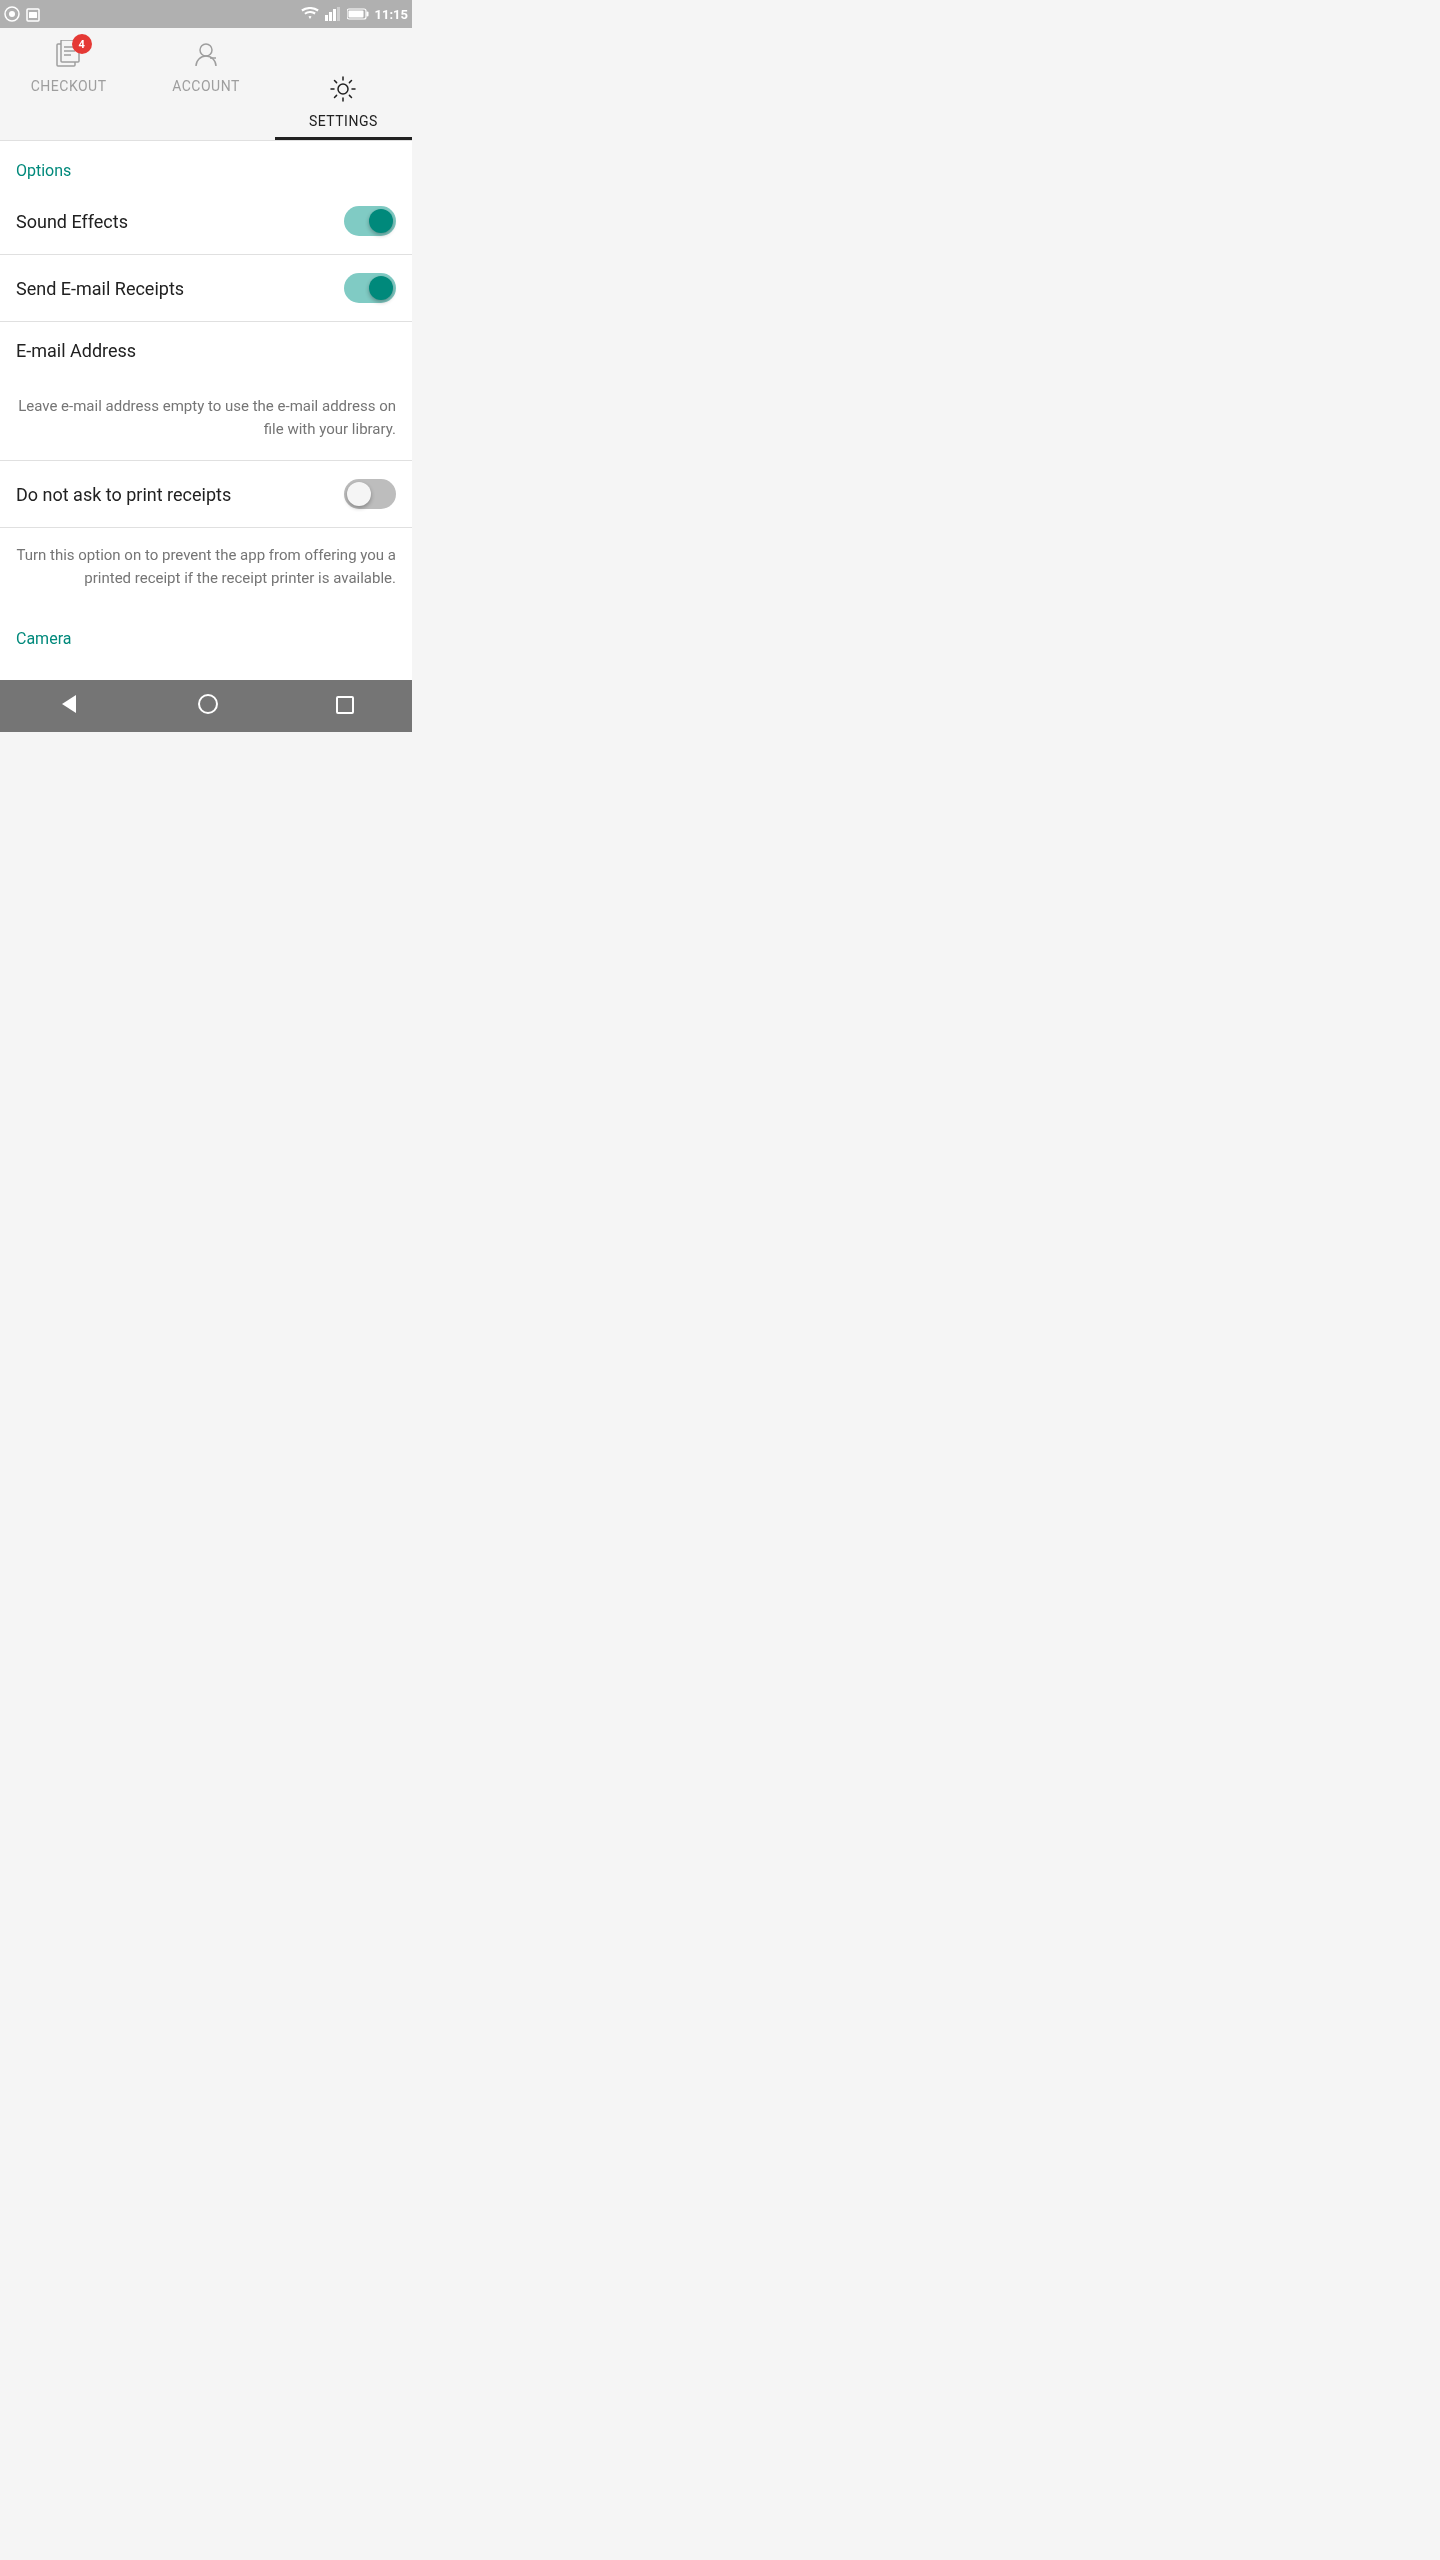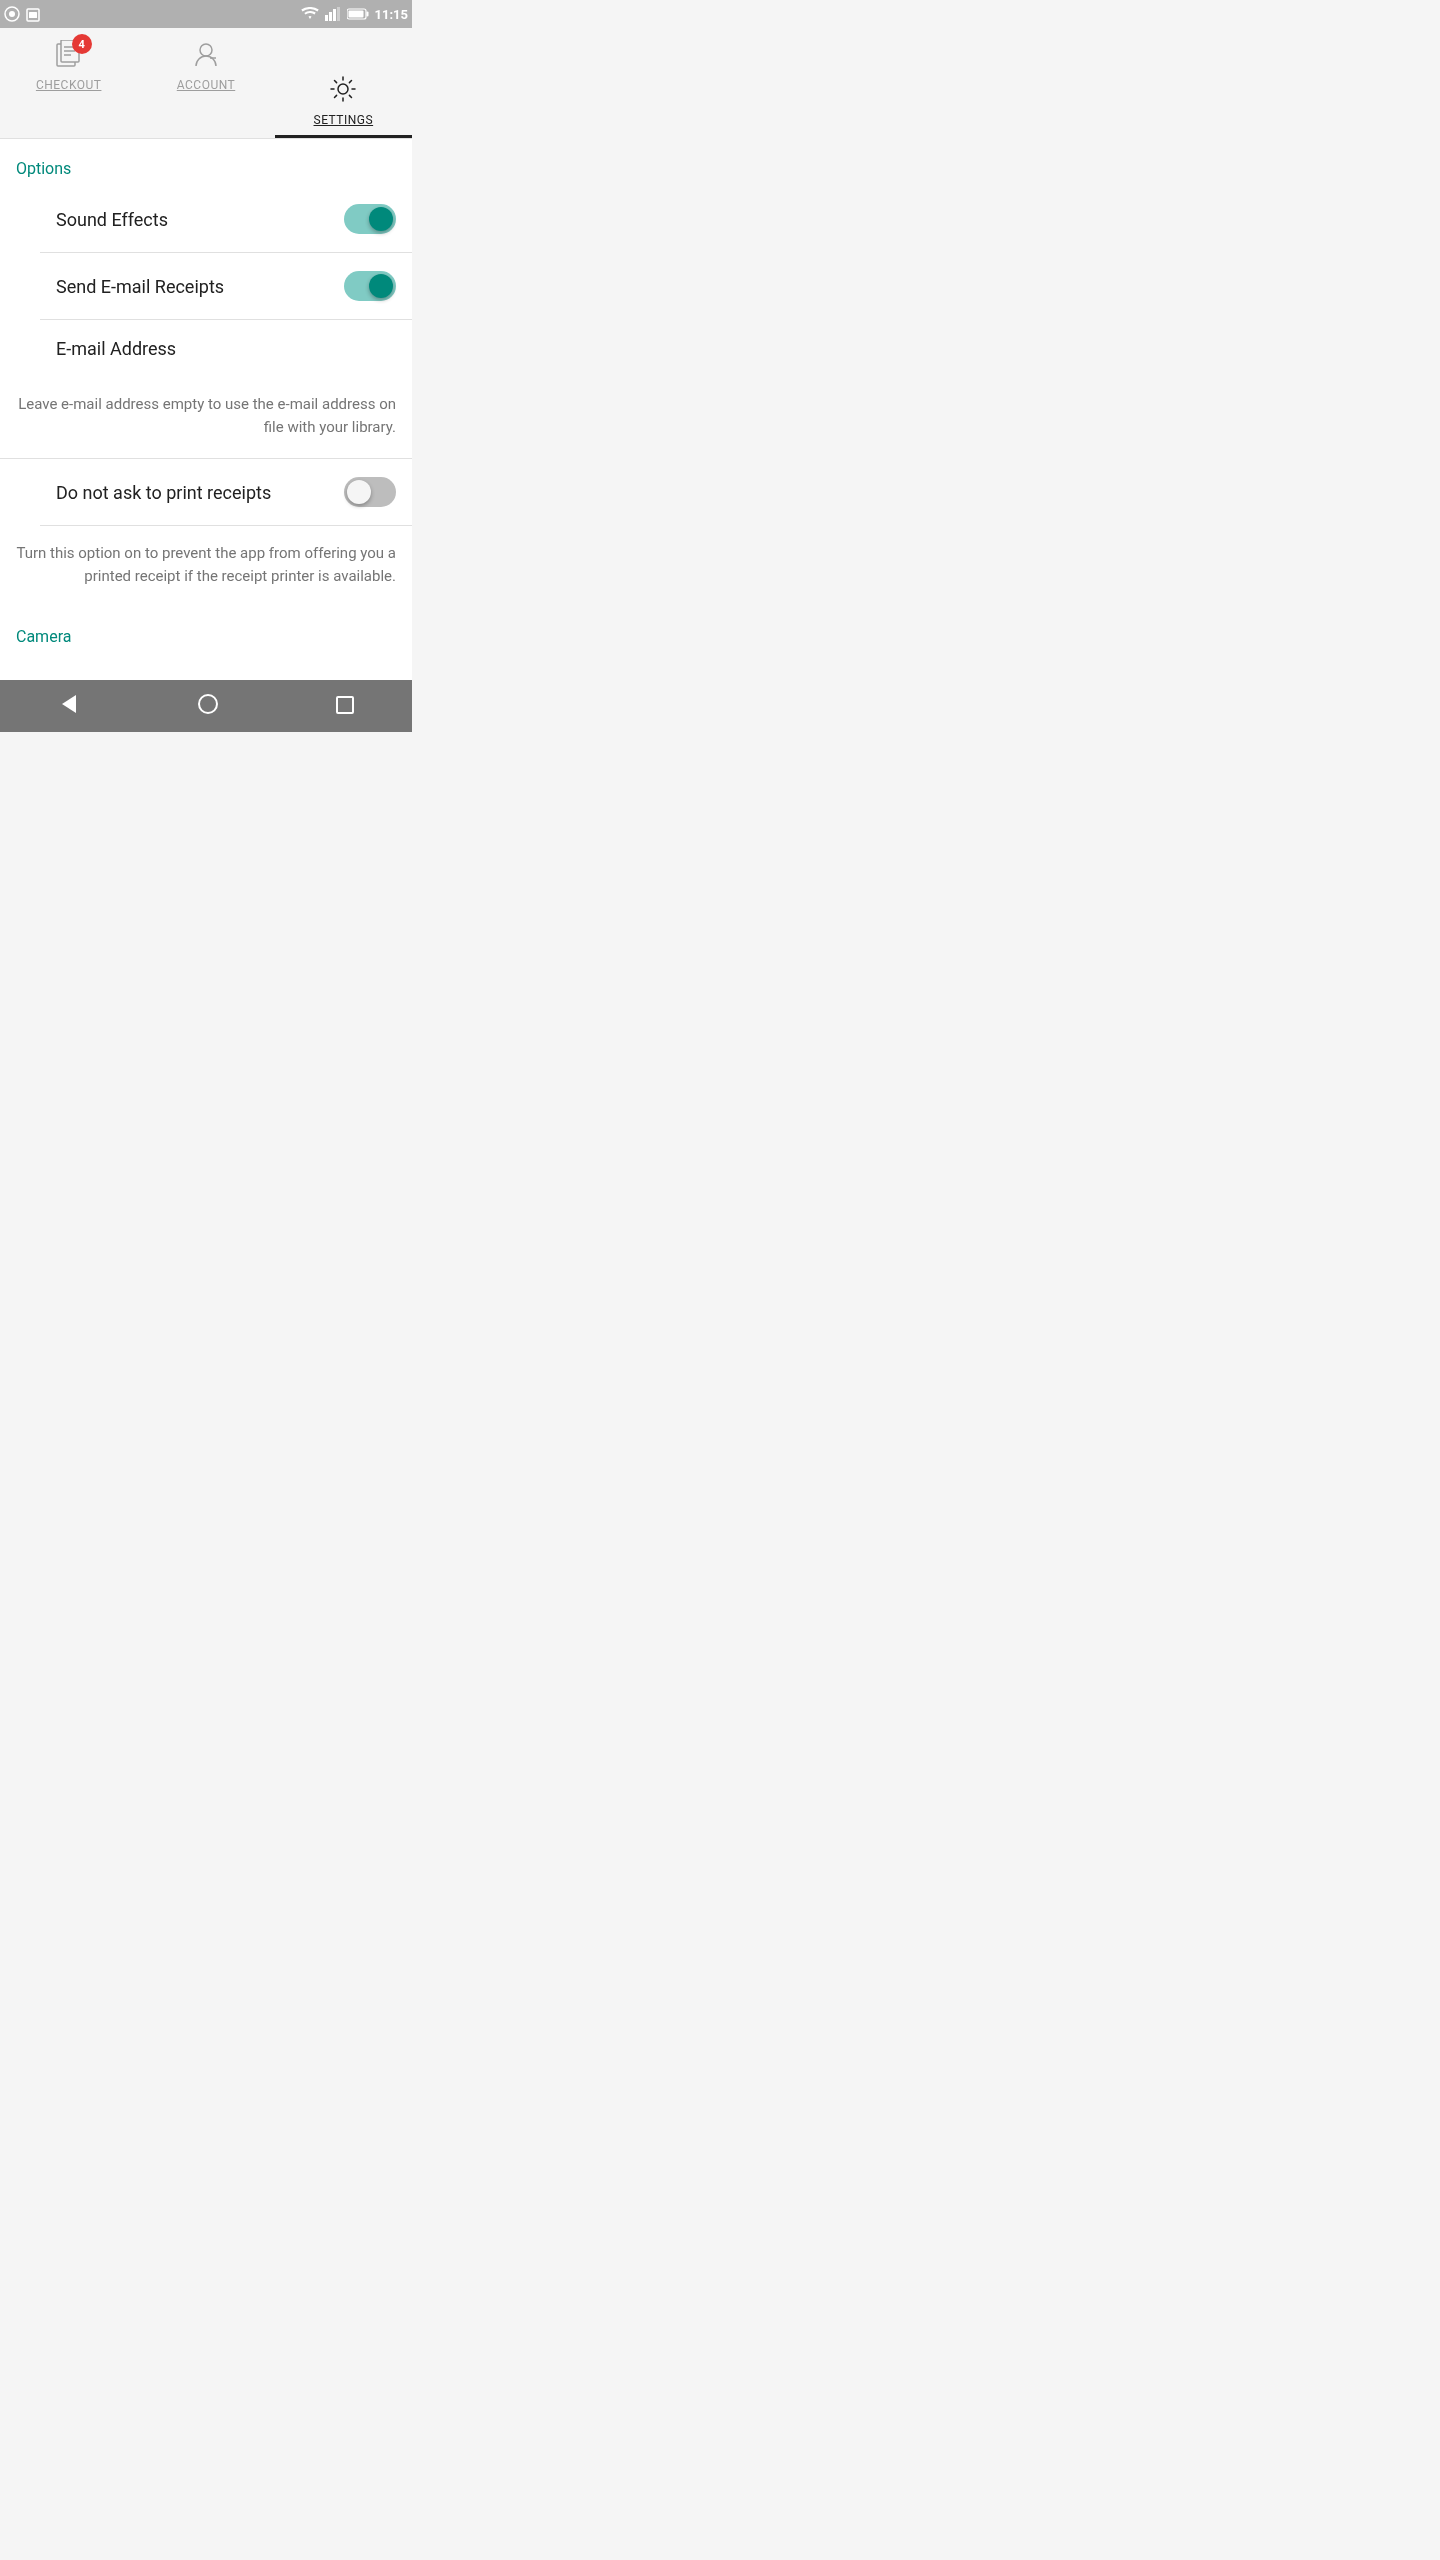--- a/index.html
+++ b/index.html
@@ -59,24 +59,23 @@
       color: #212121;
       border-bottom: 3px solid #212121;
       margin-top: 35px;
     }
     .nav-tab-icon {
       font-size: 26px;
       margin-bottom: 4px;
       position: relative;
     }
     .nav-tab-label {
-      font-size: 12px;
+      font-size: 14px;
       letter-spacing: 0.5px;
       text-transform: uppercase;
-      text-decoration: underline;
     }
     .badge {
       position: absolute;
       top: -6px;
       right: -8px;
       background: #e53935;
       color: #fff;
       border-radius: 50%;
       width: 20px;
       height: 20px;
@@ -102,21 +101,20 @@
       color: #00897b;
     }
 
     .setting-row {
       display: flex;
       align-items: center;
       justify-content: space-between;
       padding: 18px 16px;
       border-bottom: 1px solid #e0e0e0;
       background: #fff;
-      margin-left: 40px;
     }
     .setting-label {
       font-size: 18px;
       color: #212121;
     }
 
     
     .toggle {
       position: relative;
       width: 52px;

